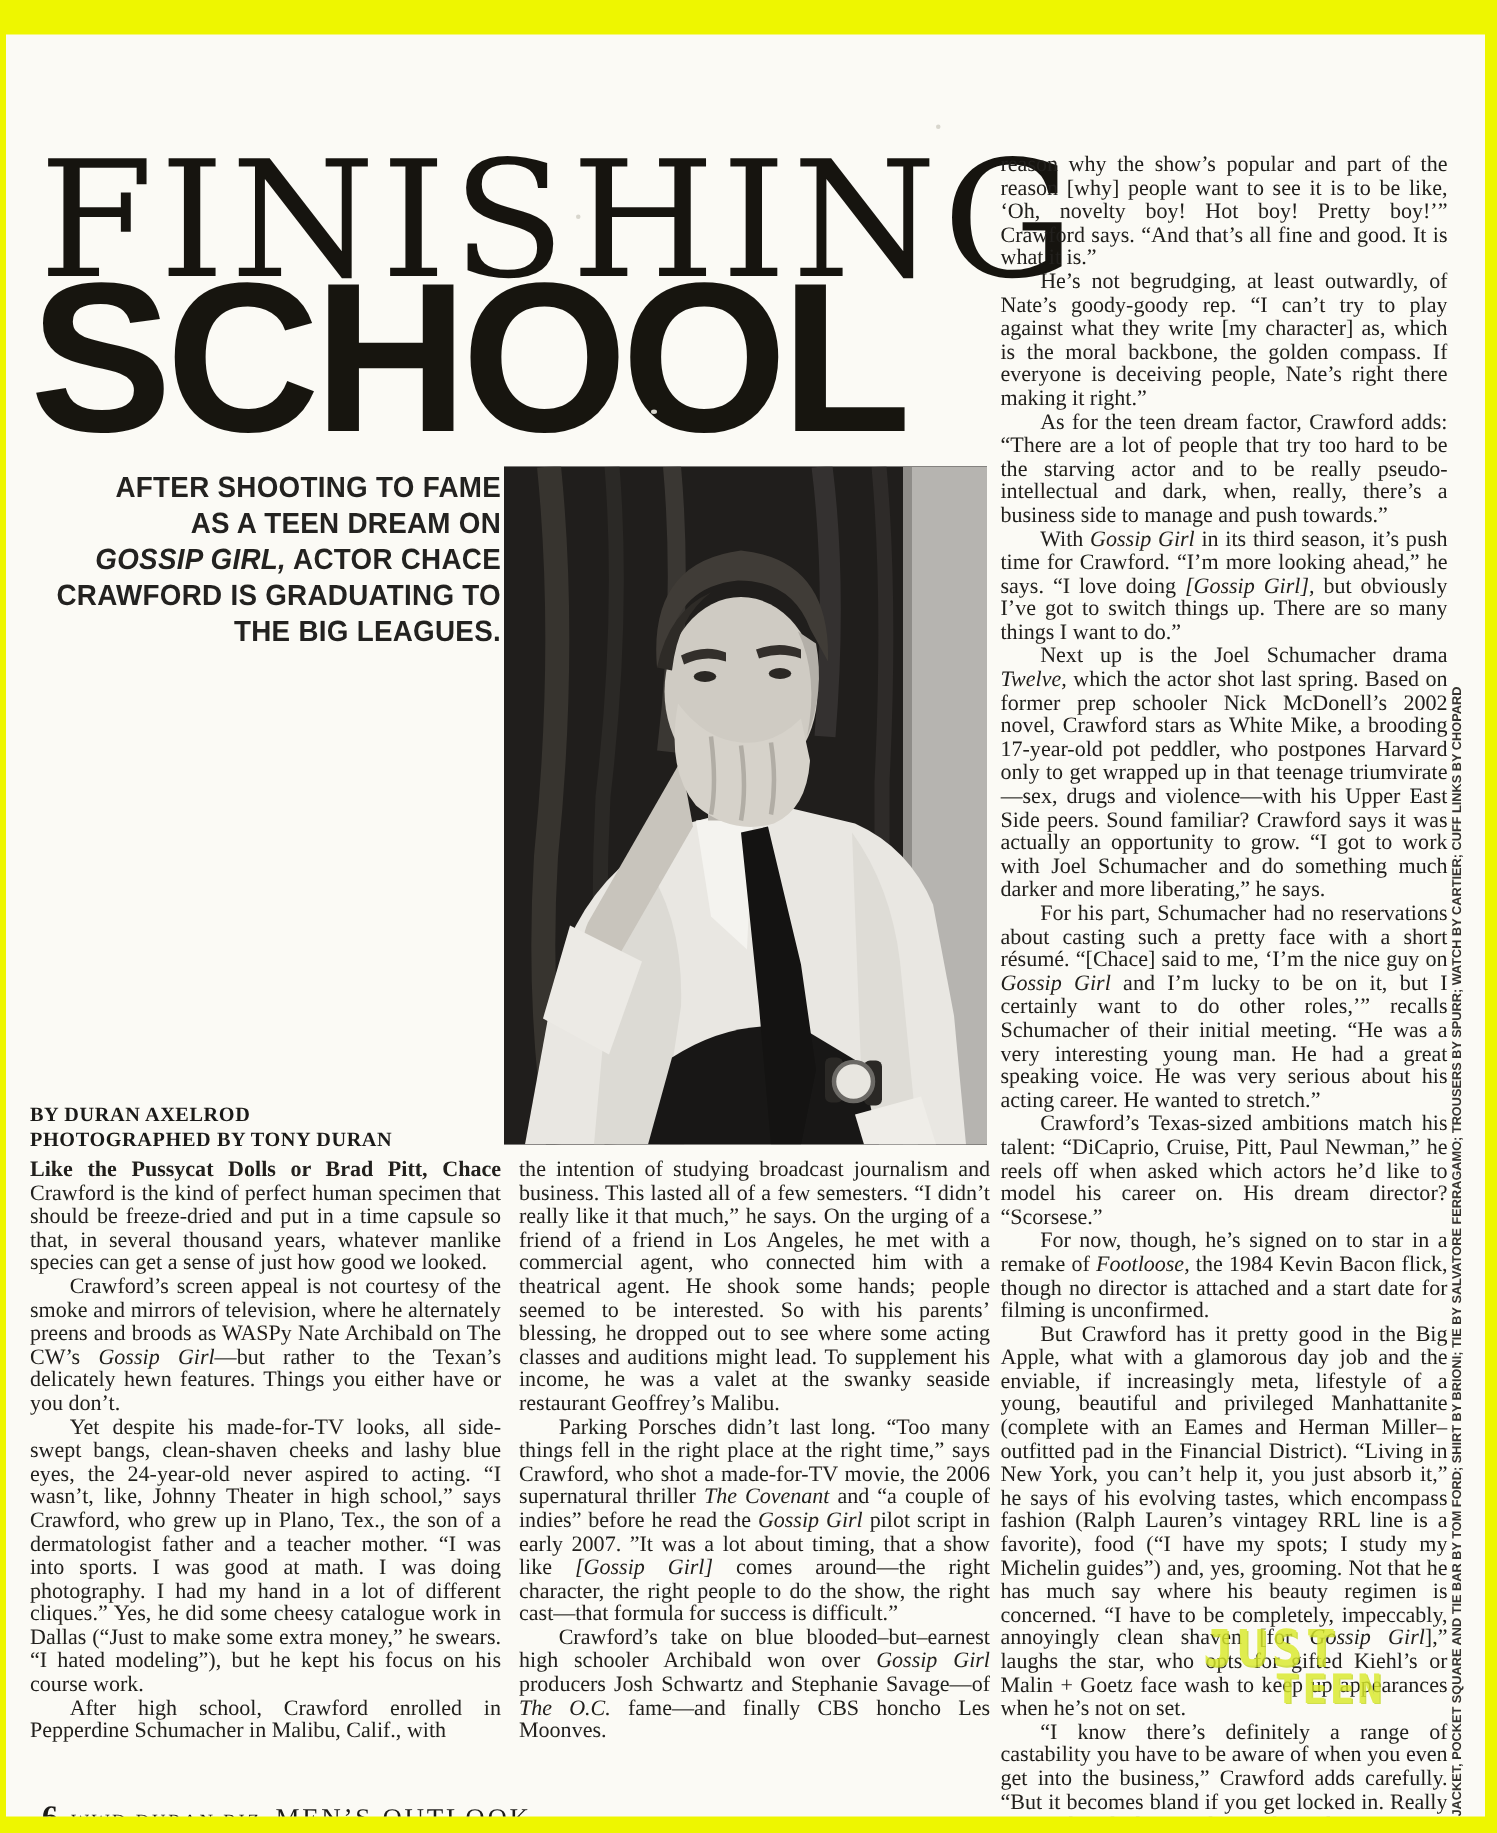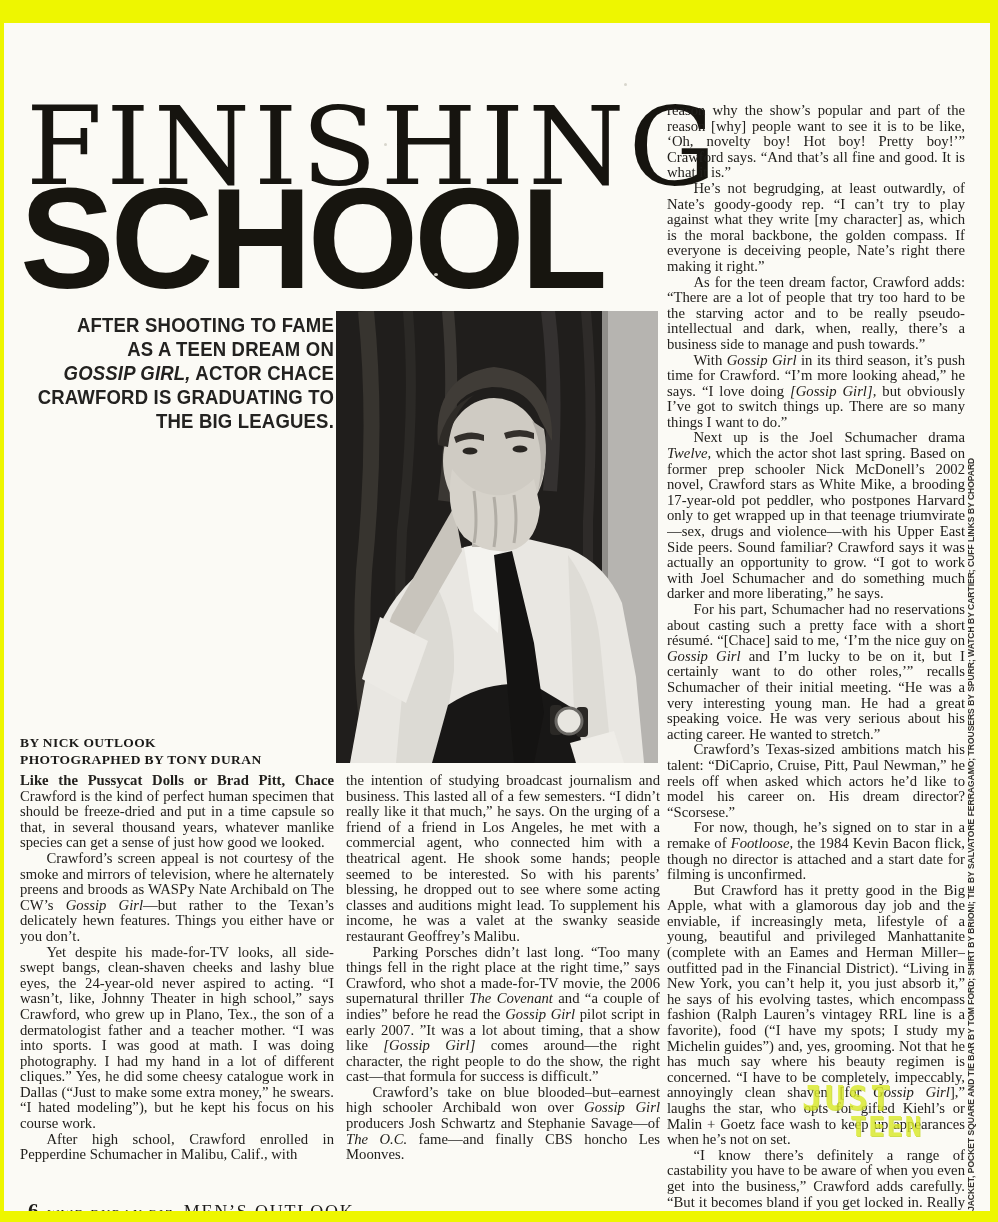--- a/index.html
+++ b/index.html
@@ -155,21 +155,21 @@
         <path d="M138,180 Q142,212 138,232 M158,186 Q162,214 158,236 M178,184 Q182,210 178,232" stroke="#b1ada5" stroke-width="3" fill="none"></path>
 
         <path d="M234,432 L278,420 L288,452 L240,452 Z" fill="#efede8"></path>
         <rect x="214" y="394" width="12" height="30" rx="4" fill="#2a2825"></rect>
         <rect x="240" y="396" width="12" height="30" rx="4" fill="#2a2825"></rect>
         <circle cx="233" cy="410" r="13" fill="#e8e6e0" stroke="#6b6965" stroke-width="3"></circle>
       </svg>
     </div>
 
     <div class="byline">
-      <div>BY NICK OUTLOOK</div>
+      <div>BY DURAN AXELROD</div>
       <div>PHOTOGRAPHED BY TONY DURAN</div>
     </div>
 
     <div class="col" id="col1">
         <p><b>Like the Pussycat Dolls or Brad Pitt, Chace</b> Crawford is the kind of perfect human specimen that should be freeze-dried and put in a time capsule so that, in several thousand years, whatever manlike species can get a sense of just how good we looked.</p>
         <p>Crawford’s screen appeal is not courtesy of the smoke and mirrors of television, where he alternately preens and broods as WASPy Nate Archibald on The CW’s <i>Gossip Girl</i>—but rather to the Texan’s delicately hewn features. Things you either have or you don’t.</p>
         <p>Yet despite his made-for-TV looks, all side-swept bangs, clean-shaven cheeks and lashy blue eyes, the 24-year-old never aspired to acting. “I wasn’t, like, Johnny Theater in high school,” says Crawford, who grew up in Plano, Tex., the son of a dermatologist father and a teacher mother. “I was into sports. I was good at math. I was doing photography. I had my hand in a lot of different cliques.” Yes, he did some cheesy catalogue work in Dallas (“Just to make some extra money,” he swears. “I hated modeling”), but he kept his focus on his course work.</p>
         <p>After high school, Crawford enrolled in Pepperdine Schumacher in Malibu, Calif., with</p>
       </div>
     <div class="col" id="col2">

